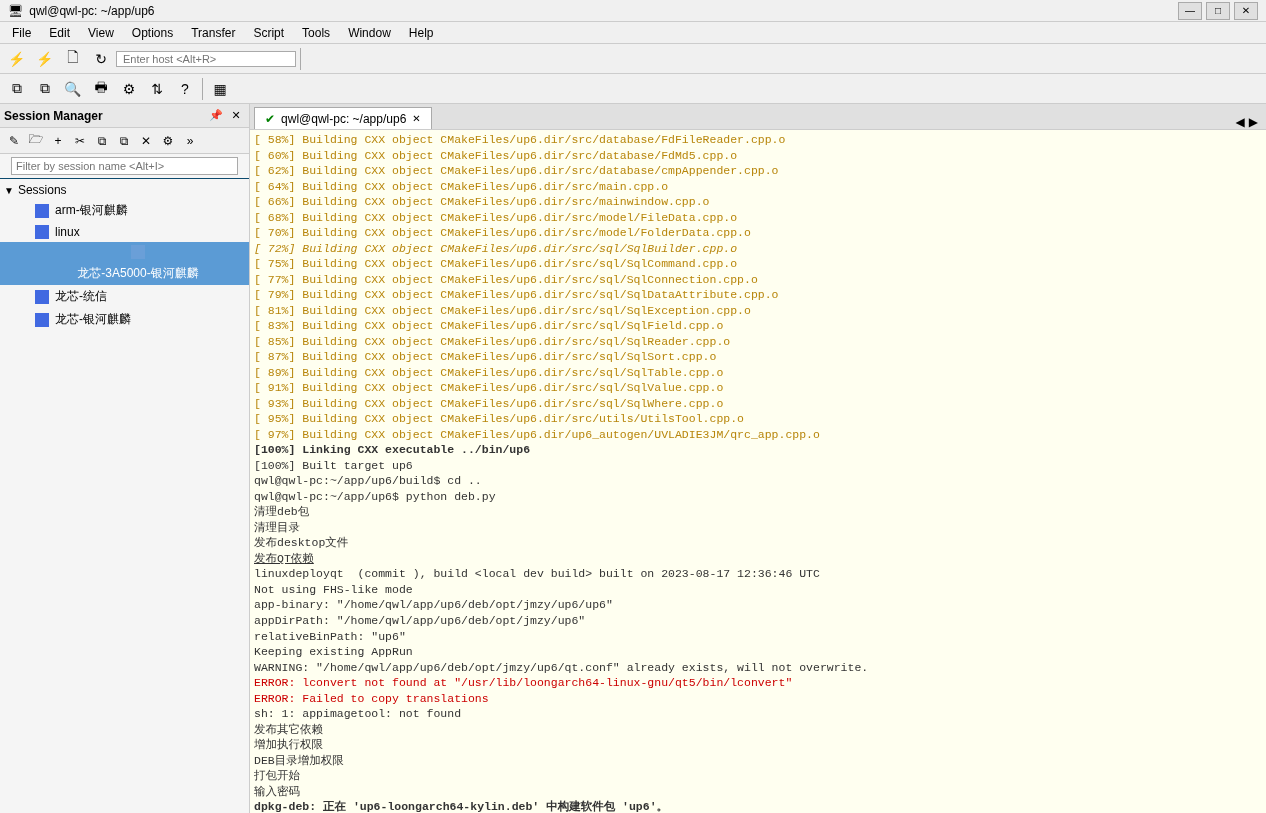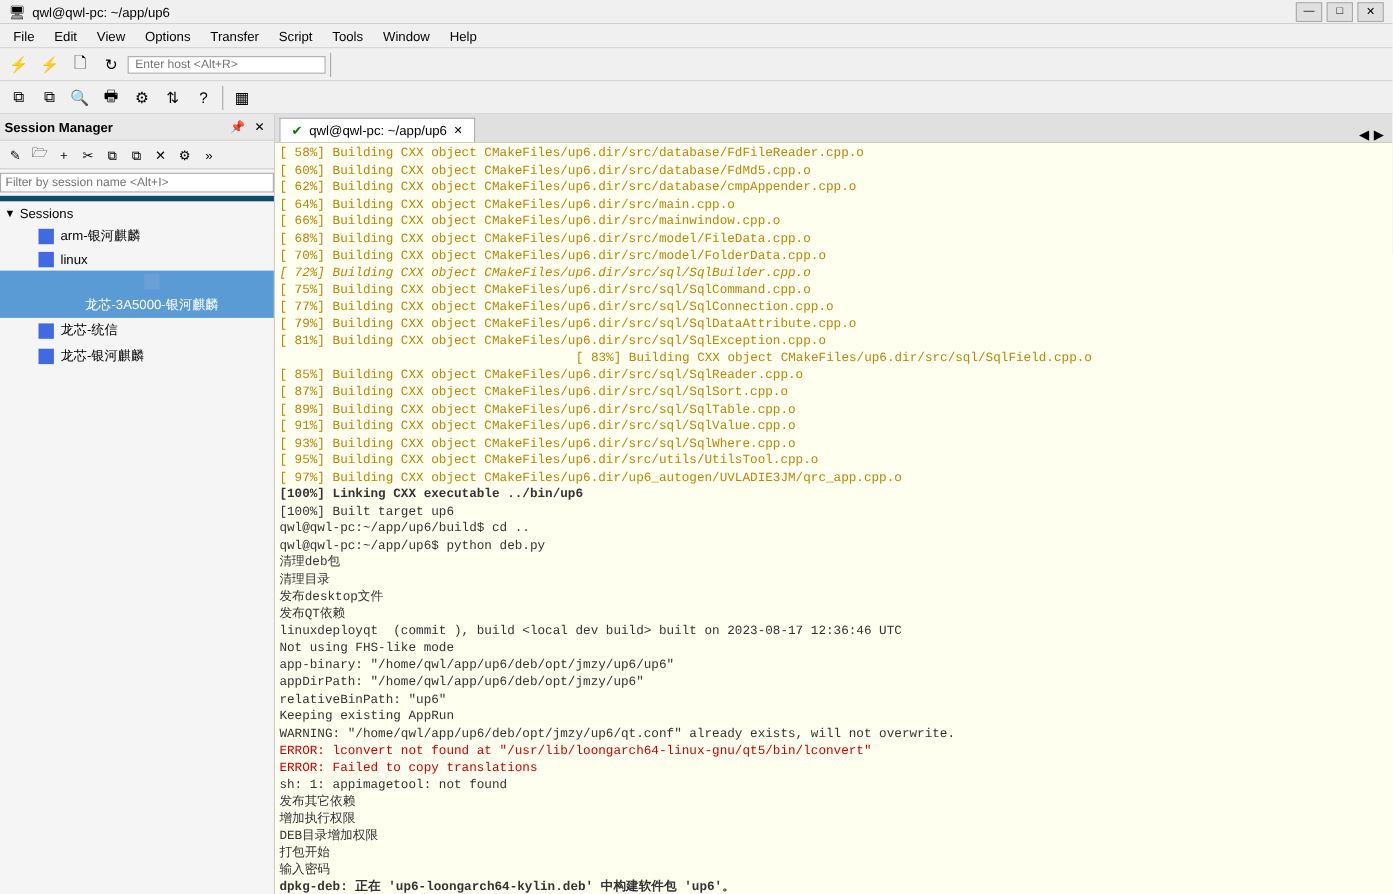--- a/index.html
+++ b/index.html
@@ -61,22 +61,22 @@
       align-items: center;
       padding: 2px 4px;
       gap: 2px;
       border-bottom: 1px solid #ccc;
       background: #f0f0f0;
       height: 26px;
     }
     .sidebar-tbtn { width: 20px; height: 20px; display: flex; align-items: center; justify-content: center; cursor: pointer; font-size: 12px; border: 1px solid transparent; }
 
     .sidebar-search {
-      padding: 3px 0;
-      border-bottom: 5px solid #0c4a6e;
+      padding: 3px 11px;
+      border-bottom: 1px solid #0c4a6e;
     }
     .sidebar-search input {
       width: 100%;
       border: 1px solid #aaa;
       padding: 2px 4px;
       font-size: 11px;
       background: white;
     }
 
     .sidebar-tree {
@@ -292,36 +292,36 @@
         <div class="term-line" style="color: rgb(184, 134, 11);">[ 62%] Building CXX object CMakeFiles/up6.dir/src/database/cmpAppender.cpp.o</div>
         <div class="term-line" style="color: rgb(184, 134, 11);">[ 64%] Building CXX object CMakeFiles/up6.dir/src/main.cpp.o</div>
         <div class="term-line" style="color: rgb(184, 134, 11);">[ 66%] Building CXX object CMakeFiles/up6.dir/src/mainwindow.cpp.o</div>
         <div class="term-line" style="color: rgb(184, 134, 11);">[ 68%] Building CXX object CMakeFiles/up6.dir/src/model/FileData.cpp.o</div>
         <div class="term-line" style="color: rgb(184, 134, 11);">[ 70%] Building CXX object CMakeFiles/up6.dir/src/model/FolderData.cpp.o</div>
         <div class="term-line" style="color: rgb(184, 134, 11); font-style: italic;">[ 72%] Building CXX object CMakeFiles/up6.dir/src/sql/SqlBuilder.cpp.o</div>
         <div class="term-line" style="color: rgb(184, 134, 11);">[ 75%] Building CXX object CMakeFiles/up6.dir/src/sql/SqlCommand.cpp.o</div>
         <div class="term-line" style="color: rgb(184, 134, 11);">[ 77%] Building CXX object CMakeFiles/up6.dir/src/sql/SqlConnection.cpp.o</div>
         <div class="term-line" style="color: rgb(184, 134, 11);">[ 79%] Building CXX object CMakeFiles/up6.dir/src/sql/SqlDataAttribute.cpp.o</div>
         <div class="term-line" style="color: rgb(184, 134, 11);">[ 81%] Building CXX object CMakeFiles/up6.dir/src/sql/SqlException.cpp.o</div>
-        <div class="term-line" style="color: rgb(184, 134, 11); text-align: center;">[ 83%] Building CXX object CMakeFiles/up6.dir/src/sql/SqlField.cpp.o</div>
+        <div class="term-line" style="color: rgb(184, 134, 11);">[ 83%] Building CXX object CMakeFiles/up6.dir/src/sql/SqlField.cpp.o</div>
         <div class="term-line" style="color: rgb(184, 134, 11);">[ 85%] Building CXX object CMakeFiles/up6.dir/src/sql/SqlReader.cpp.o</div>
         <div class="term-line" style="color: rgb(184, 134, 11);">[ 87%] Building CXX object CMakeFiles/up6.dir/src/sql/SqlSort.cpp.o</div>
         <div class="term-line" style="color: rgb(184, 134, 11);">[ 89%] Building CXX object CMakeFiles/up6.dir/src/sql/SqlTable.cpp.o</div>
         <div class="term-line" style="color: rgb(184, 134, 11);">[ 91%] Building CXX object CMakeFiles/up6.dir/src/sql/SqlValue.cpp.o</div>
         <div class="term-line" style="color: rgb(184, 134, 11);">[ 93%] Building CXX object CMakeFiles/up6.dir/src/sql/SqlWhere.cpp.o</div>
         <div class="term-line" style="color: rgb(184, 134, 11);">[ 95%] Building CXX object CMakeFiles/up6.dir/src/utils/UtilsTool.cpp.o</div>
         <div class="term-line" style="color: rgb(184, 134, 11);">[ 97%] Building CXX object CMakeFiles/up6.dir/up6_autogen/UVLADIE3JM/qrc_app.cpp.o</div>
         <div class="term-line" style="font-weight: bold; color: rgb(51, 51, 51);">[100%] Linking CXX executable ../bin/up6</div>
         <div class="term-line" style="color: rgb(51, 51, 51);">[100%] Built target up6</div>
         <div class="term-line" style="color: rgb(51, 51, 51);">qwl@qwl-pc:~/app/up6/build$ cd ..</div>
         <div class="term-line" style="color: rgb(51, 51, 51);">qwl@qwl-pc:~/app/up6$ python deb.py</div>
         <div class="term-line" style="color: rgb(51, 51, 51);">清理deb包</div>
         <div class="term-line" style="color: rgb(51, 51, 51);">清理目录</div>
         <div class="term-line" style="color: rgb(51, 51, 51);">发布desktop文件</div>
-        <div class="term-line" style="color: rgb(51, 51, 51);">发布QT依赖</div>
+        <div class="term-line" style="color: rgb(51, 51, 51); text-decoration: underline;">发布QT依赖</div>
         <div class="term-line" style="color: rgb(51, 51, 51);">linuxdeployqt  (commit ), build &lt;local dev build&gt; built on 2023-08-17 12:36:46 UTC</div>
         <div class="term-line" style="color: rgb(51, 51, 51);">Not using FHS-like mode</div>
         <div class="term-line" style="color: rgb(51, 51, 51);">app-binary: "/home/qwl/app/up6/deb/opt/jmzy/up6/up6"</div>
         <div class="term-line" style="color: rgb(51, 51, 51);">appDirPath: "/home/qwl/app/up6/deb/opt/jmzy/up6"</div>
         <div class="term-line" style="color: rgb(51, 51, 51);">relativeBinPath: "up6"</div>
         <div class="term-line" style="color: rgb(51, 51, 51);">Keeping existing AppRun</div>
         <div class="term-line" style="color: rgb(51, 51, 51);">WARNING: "/home/qwl/app/up6/deb/opt/jmzy/up6/qt.conf" already exists, will not overwrite.</div>
         <div class="term-line" style="color: rgb(204, 0, 0);">ERROR: lconvert not found at "/usr/lib/loongarch64-linux-gnu/qt5/bin/lconvert"</div>
         <div class="term-line" style="color: rgb(204, 0, 0);">ERROR: Failed to copy translations</div>
         <div class="term-line" style="color: rgb(51, 51, 51);">sh: 1: appimagetool: not found</div>

